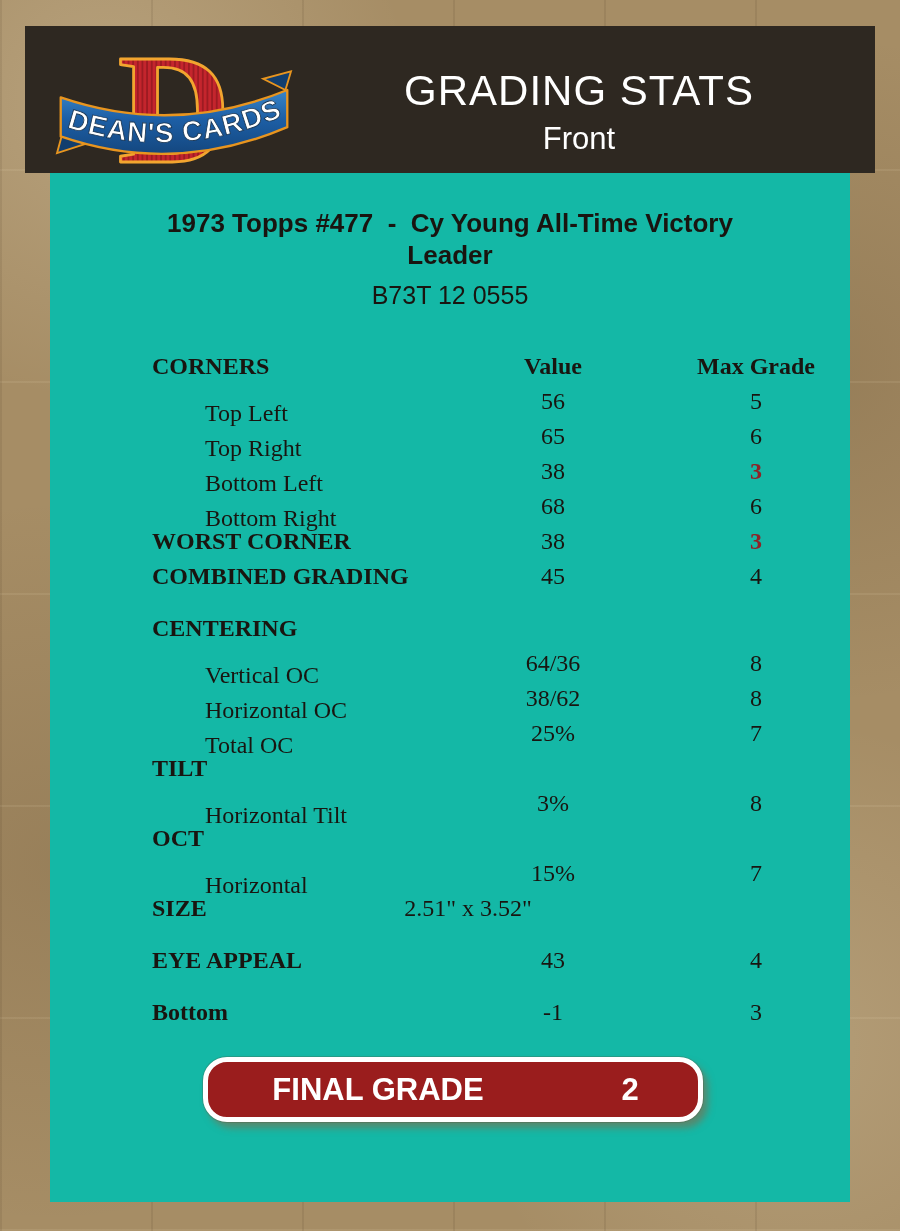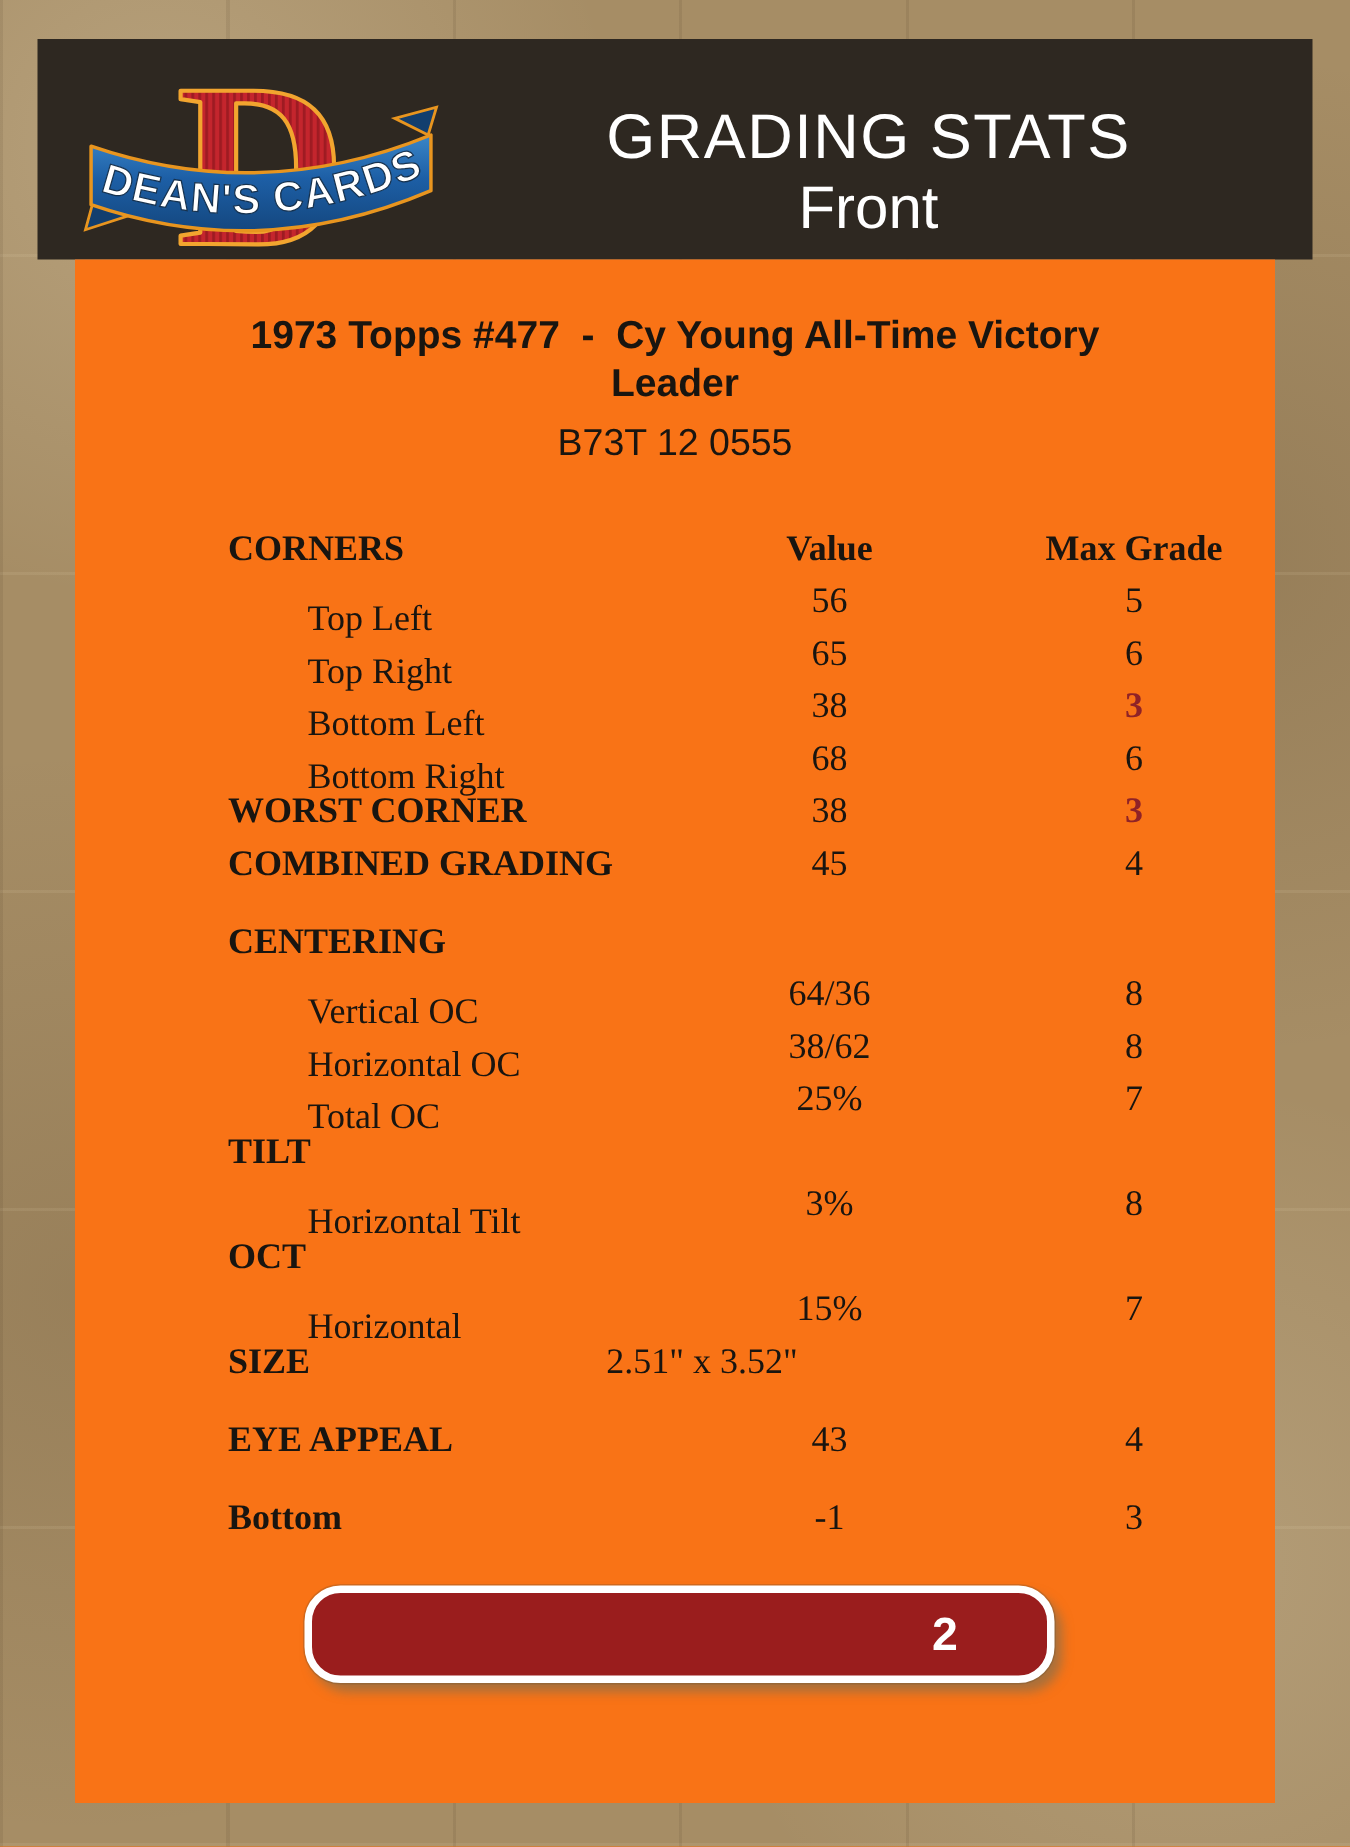--- a/index.html
+++ b/index.html
@@ -15,24 +15,24 @@
       radial-gradient(circle at 88% 85%, rgba(250,240,215,0.16), rgba(0,0,0,0) 25%),
       radial-gradient(circle at 6% 70%, rgba(80,58,32,0.16), rgba(0,0,0,0) 30%);
   }
   .header{
     position:absolute;left:25px;top:26px;width:850px;height:147px;
     background:#2e2821;
   }
   .logo{position:absolute;left:28px;top:12px;width:242px;height:130px;}
   .header-titles{position:absolute;left:270px;right:12px;top:40px;text-align:center;color:#ffffff;}
   .h-title{font-size:42px;line-height:50px;font-weight:400;letter-spacing:1px;}
-  .h-sub{font-size:40px;line-height:46px;font-weight:400;}
+  .h-sub{font-size:31px;line-height:46px;font-weight:400;}
   .panel{
     position:absolute;left:50px;top:173px;width:800px;height:1029px;
-    background:#f97316;color:#191510;
+    background:#14b8a6;color:#191510;
   }
   .card-titles{position:absolute;top:34px;left:0;width:100%;text-align:center;}
   .card-title-line{font-size:26px;font-weight:bold;line-height:32px;white-space:pre-wrap;}
   .card-serial{font-size:25px;font-weight:400;line-height:30px;margin-top:9px;}
   .stats{position:absolute;left:0;top:176px;width:100%;}
   .trow{position:relative;height:35px;}
   .cell{position:absolute;top:0;height:35px;display:flex;align-items:center;font-size:24px;font-family:Liberation Serif, serif;}
   .cell.label{left:102px;width:300px;justify-content:flex-start;}
   .cell.label.indent{padding-left:53px;width:247px;margin-top:12px;}
   .cell.value{left:413px;width:180px;justify-content:center;}
@@ -184,15 +184,16 @@
       </div>
       <div class="spacer"></div>
       <div class="trow">
         <div class="cell label bold">Bottom</div>
         <div class="cell value">-1</div>
         <div class="cell max">3</div>
       </div>
     </div>
 
   <div class="final-grade">
+    <div class="fg-label">FINAL GRADE</div>
     <div class="fg-value">2</div>
   </div>
 </div>
 
 </body></html>

